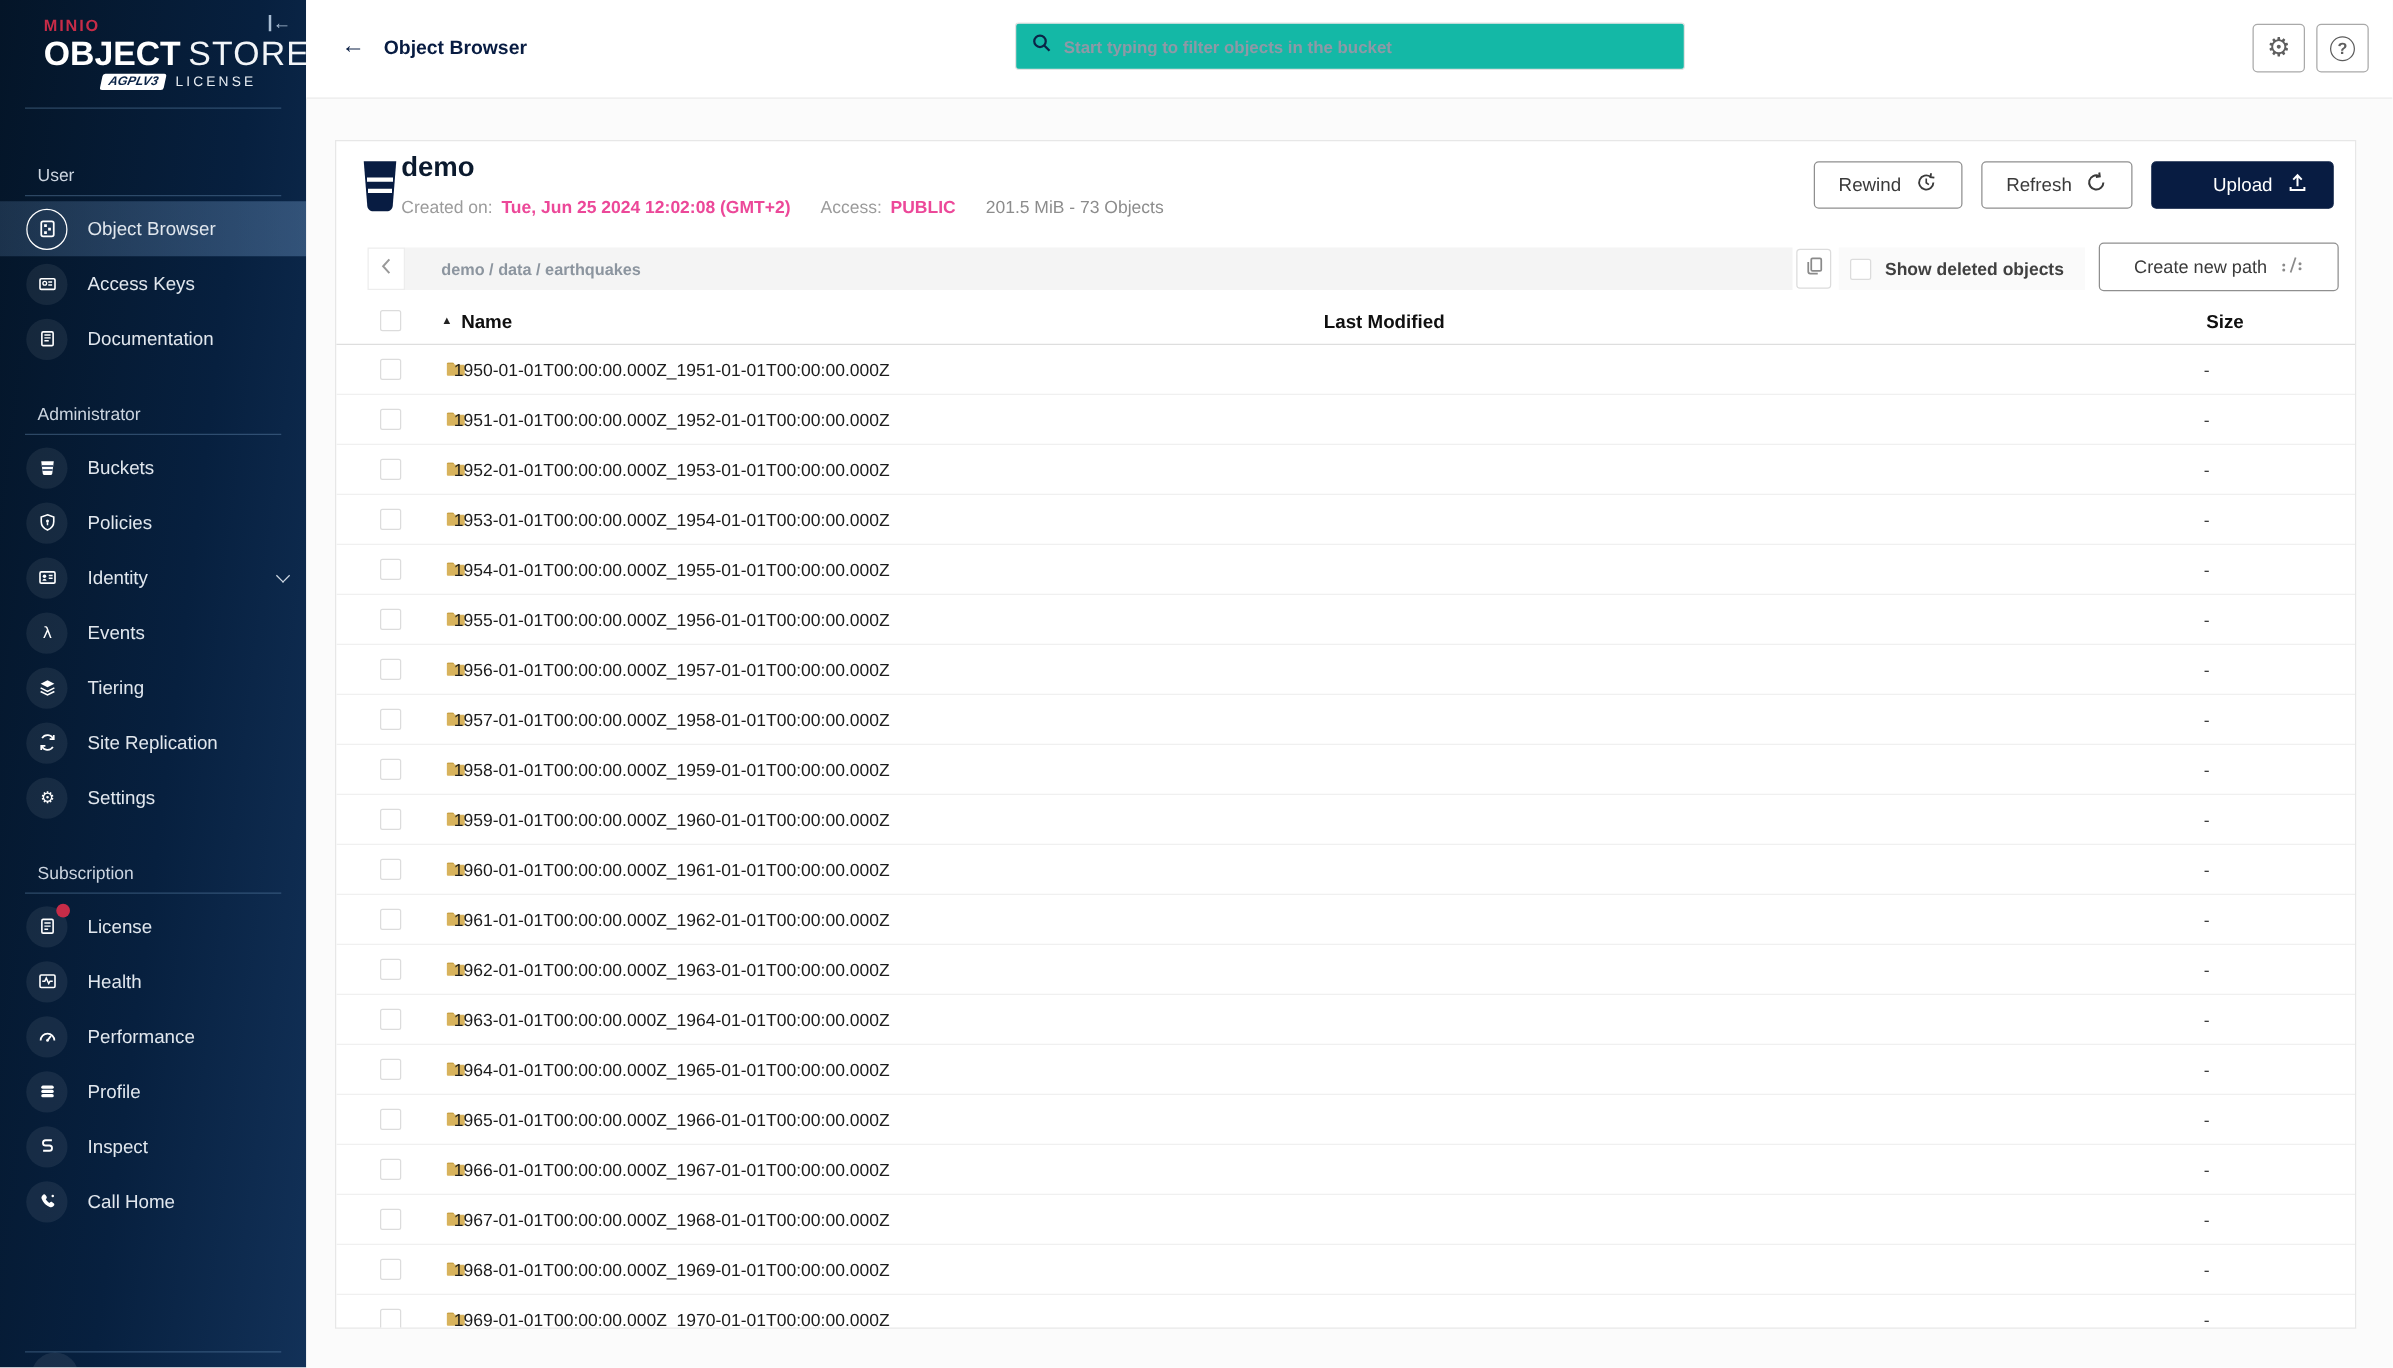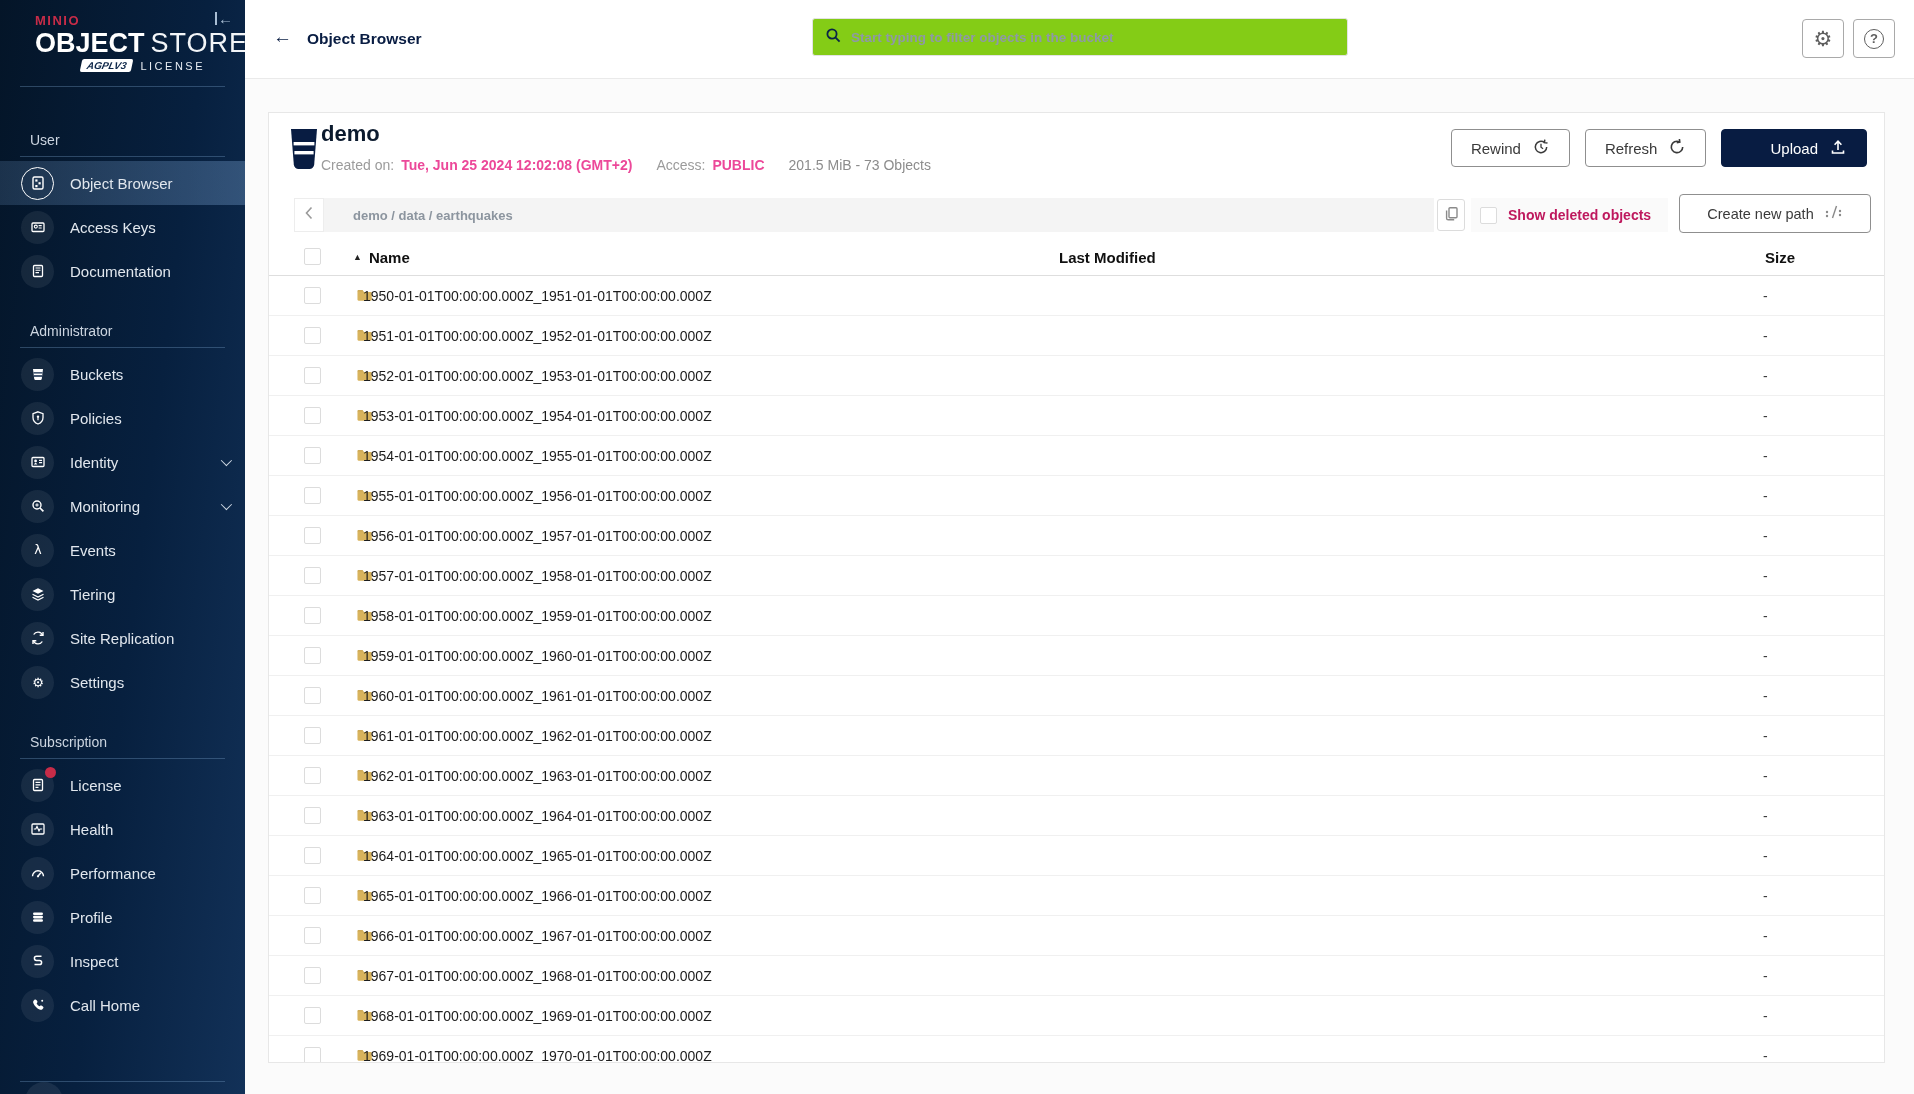--- a/index.html
+++ b/index.html
@@ -40,21 +40,21 @@
   .sb-bottom-divider { position:absolute; left:20px; right:20px; bottom:12px; border-top:1px solid rgba(120,160,200,.35); }
   .sb-bottom-circle { position:absolute; left:25px; bottom:-26px; width:38px; height:38px; border-radius:50%;
     background:rgba(255,255,255,.08); }
 
   
   .main { flex:1; display:flex; flex-direction:column; background:#fbfbfb; position:relative; }
   .topbar { height:79px; background:#fff; border-bottom:1px solid #eaeaea; position:relative; flex:none; }
   .back { position:absolute; left:28px; top:26px; font-size:19px; color:#081C42; cursor:pointer; }
   .topbar-title { position:absolute; left:62px; top:30px; font-weight:700; font-size:15.5px; color:#081C42; }
   .search { position:absolute; left:567px; top:18px; width:536px; height:38px; border:1px solid #e3e3e3;
-    border-radius:3px; background:#84cc16; display:flex; align-items:center; padding:0 12px; gap:9px; }
+    border-radius:3px; background:#14b8a6; display:flex; align-items:center; padding:0 12px; gap:9px; }
   .search input { border:none; outline:none; flex:1; font-size:13.5px; font-weight:700; color:#39465a;
     font-family:"Liberation Sans","DejaVu Sans",sans-serif; background:transparent; }
   .search input::placeholder { color:#8e99a6; font-weight:700; }
   .icon-btn { position:absolute; top:19px; width:42px; height:39px; border:1px solid #a9a9a9; border-radius:4px;
     background:#fff; display:flex; align-items:center; justify-content:center; color:#5e5e5e; cursor:pointer; }
   .icon-btn.gear { left:1557px; font-size:21px; }
   .icon-btn.help { left:1608px; }
   .qmark { width:20px; height:20px; border:1.6px solid #5e5e5e; border-radius:50%; font-size:13px; font-weight:700;
     display:flex; align-items:center; justify-content:center; }
 
@@ -80,21 +80,21 @@
   .toolbar { position:absolute; left:0; top:84px; width:100%; height:38px; }
   .nav-back { position:absolute; left:25px; top:1px; width:30px; height:34px; border:1px solid #ededed;
     background:#fff; display:flex; align-items:center; justify-content:center; cursor:pointer; }
   .crumbs { position:absolute; left:55px; top:1px; width:1110px; height:34px; background:#f4f4f4;
     display:flex; align-items:center; padding-left:29px; font-size:13px; font-weight:700; color:#8c959f; }
   .copy-btn { position:absolute; left:1168px; top:2px; width:28px; height:32px; border:1px solid #dcdcdc;
     border-radius:3px; background:#fff; color:#8a8a8a; display:flex; align-items:center; justify-content:center; cursor:pointer; }
   .deleted-panel { position:absolute; left:1202px; top:1px; width:197px; height:34px; background:#fafafa;
     display:flex; align-items:center; gap:11px; padding-left:9px; }
   .cb { width:17px; height:17px; border:1px solid #dcdcdc; border-radius:2px; background:#fff; display:inline-block; cursor:pointer; }
-  .deleted-label { font-size:14px; font-weight:700; color:#be185d; }
+  .deleted-label { font-size:14px; font-weight:700; color:#404040; }
   .create-path { position:absolute; left:1410px; top:-3px; width:192px; height:39px; border:1px solid #8f8f8f;
     border-radius:4px; background:#fff; color:#3a3a3a; font-size:14.5px; display:flex; align-items:center;
     justify-content:center; gap:10px; cursor:pointer; }
 
   
   .thead { position:absolute; left:0; top:129px; width:100%; height:34px; border-bottom:1px solid #dedede; }
   .thead .cb { position:absolute; left:35px; top:6px; }
   .th-name { position:absolute; left:84px; top:7px; font-size:15px; font-weight:700; color:#101010; }
   .sort { font-size:9px; color:#222; margin-right:7px; vertical-align:3px; }
   .th-lm { position:absolute; left:790px; top:7px; font-size:15px; font-weight:700; color:#101010; }
@@ -184,31 +184,20 @@
           <div class="item">
             <span class="icon-circle">
               <svg width="18" height="18" viewBox="0 0 18 18">
                 <rect x="3" y="4.5" width="12" height="9" rx="1" fill="none" stroke="#fff" stroke-width="1.3"></rect>
                 <circle cx="6.6" cy="8" r="1.4" fill="#fff"></circle>
                 <path d="M4.9 11.6c.3-1.1 1-1.7 1.7-1.7s1.4.6 1.7 1.7z" fill="#fff"></path>
                 <path d="M10 7.4h3.1M10 9.6h3.1" stroke="#fff" stroke-width="1.1"></path>
               </svg>
             </span>
             <span>Identity</span>
-            <span class="chev"></span>
-          </div>
-          <div class="item">
-            <span class="icon-circle">
-              <svg width="18" height="18" viewBox="0 0 18 18">
-                <circle cx="8" cy="8" r="4" fill="none" stroke="#fff" stroke-width="1.4"></circle>
-                <path d="M11 11l3.4 3.4" stroke="#fff" stroke-width="1.7"></path>
-                <path d="M6.3 8h3.4M8 6.3v3.4" stroke="#fff" stroke-width="1"></path>
-              </svg>
-            </span>
-            <span>Monitoring</span>
             <span class="chev"></span>
           </div>
           <div class="item">
             <span class="icon-circle">
               <svg width="18" height="18" viewBox="0 0 18 18">
                 <text x="9" y="13.2" text-anchor="middle" font-size="12.5" fill="#fff" font-family="DejaVu Sans">λ</text>
               </svg>
             </span>
             <span>Events</span>
           </div>

